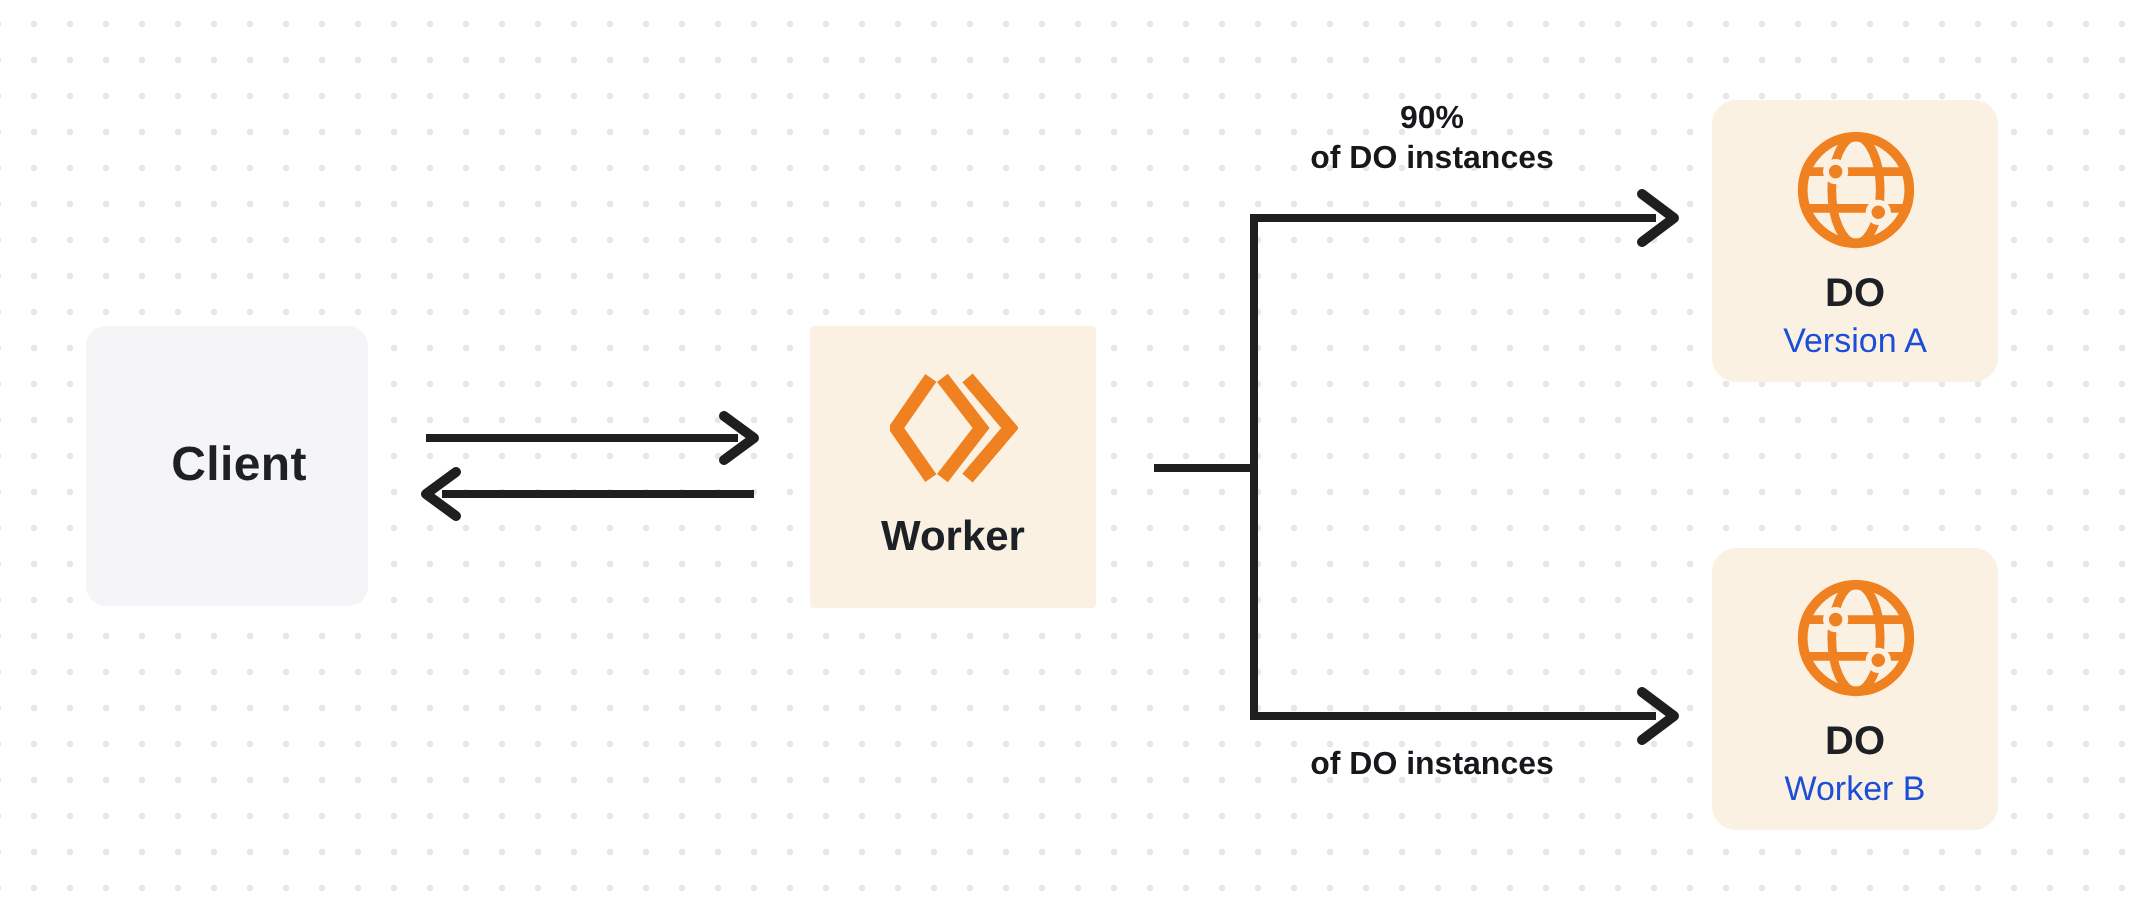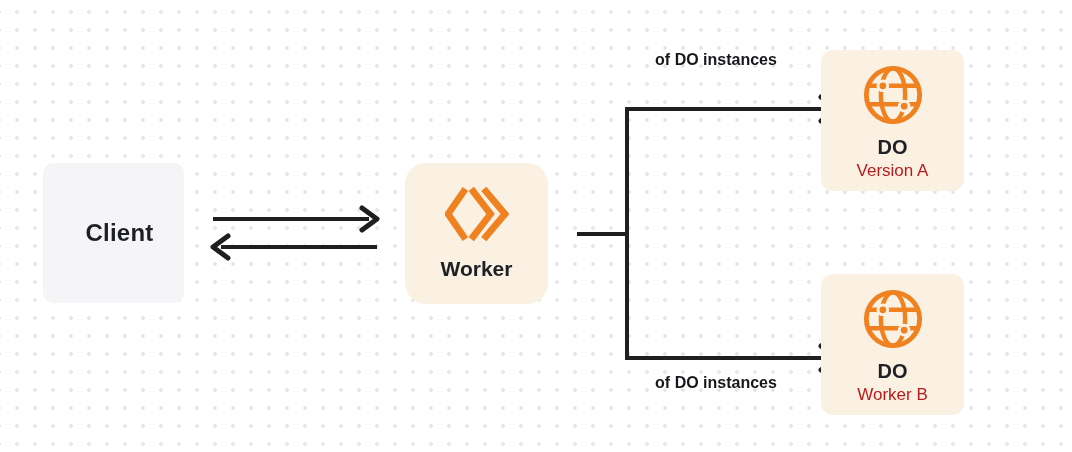--- a/index.html
+++ b/index.html
@@ -42,49 +42,49 @@
     font-size: 24px;
     font-weight: 700;
     color: #1d2025;
     letter-spacing: 0.2px;
     margin-left: 12px;
   }
   .node-worker {
     left: 405px; top: 163px;
     width: 143px; height: 141px;
     background: #fbf1e3;
-    border-radius: 21px;
+    border-radius: 2px;
     gap: 15px;
   }
   .worker-label {
     font-size: 21px;
     font-weight: 700;
     color: #1d2025;
   }
   .node-do {
-    left: 821px;
+    left: 856px;
     width: 143px; height: 141px;
     background: #fbf1e3;
     border-radius: 12px;
     padding-top: 4px;
   }
   .node-do-a { top: 50px; }
   .node-do-b { top: 274px; }
   .do-title {
     margin-top: 10px;
     font-size: 20px;
     font-weight: 700;
     color: #1d2025;
     line-height: 1.1;
   }
   .do-subtitle {
     margin-top: 3px;
     font-size: 17px;
     font-weight: 400;
-    color: #b91c1c;
+    color: #1d4ed8;
     line-height: 1.2;
   }
   .edge-label {
     position: absolute;
     left: 591px;
     width: 250px;
     text-align: center;
     font-size: 16px;
     font-weight: 700;
     color: #16181b;
@@ -123,20 +123,21 @@
   <div class="node node-worker">
     <svg width="64" height="56" viewBox="0 0 66 58" fill="none" stroke="#f08121" stroke-width="7" stroke-linejoin="miter">
       <path d="M21 3 L3 29 L21 55"></path>
       <path d="M27 3 L47 29 L27 55"></path>
       <path d="M40 3 L62 29 L40 55"></path>
     </svg>
     <div class="worker-label">Worker</div>
   </div>
 
   <div class="edge-label edge-label-top">
+    <div>90%</div>
     <div>of DO instances</div>
   </div>
 
   <div class="edge-label edge-label-bottom">
     <div>of DO instances</div>
   </div>
 
   <div class="node node-do node-do-a">
     <svg width="62" height="62" viewBox="0 0 64 64" fill="none">
       <circle cx="32" cy="32" r="27.5" stroke="#f08121" stroke-width="5"></circle>

